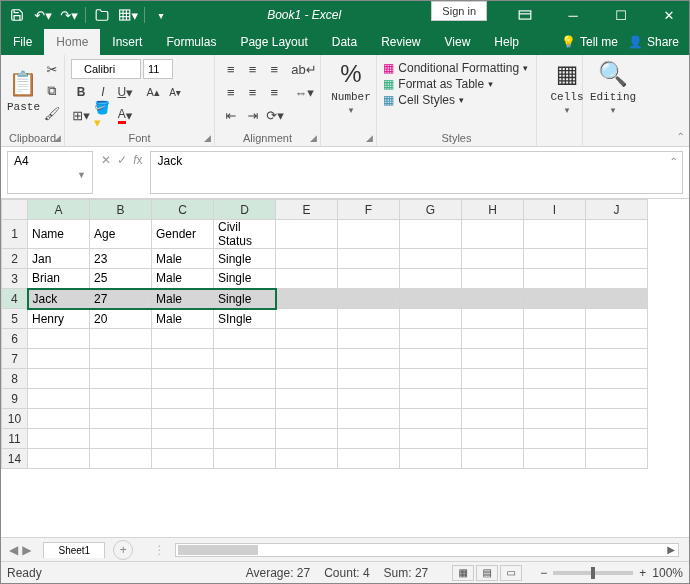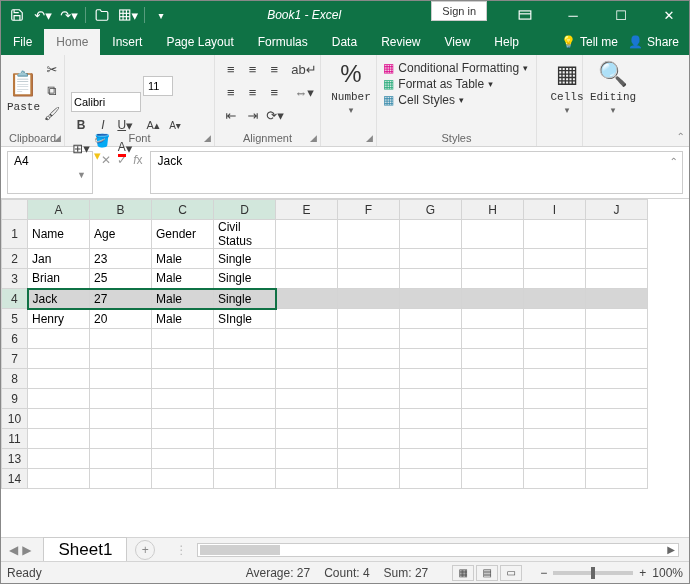--- a/index.html
+++ b/index.html
@@ -19,21 +19,21 @@
 .tab.active{background:#f3f3f3;color:#737373;}
 .rightcmds{margin-left:auto;display:flex;align-items:center;gap:10px;padding-right:10px;}
 .rightcmds span{display:flex;align-items:center;gap:4px;}
 
 .ribbon{height:92px;background:#f3f3f3;border-bottom:1px solid #d4d4d4;display:flex;position:relative;}
 .group{border-right:1px solid #e1e1e1;padding:4px 6px 0 6px;display:flex;flex-direction:column;position:relative;}
 .group-label{text-align:center;font-size:11px;color:#666;position:absolute;bottom:2px;left:0;right:0;}
 .dlaunch{position:absolute;right:3px;bottom:3px;font-size:9px;color:#888;}
 .rowh{display:flex;align-items:center;gap:2px;}
 .ricon{width:20px;height:20px;display:flex;align-items:center;justify-content:center;color:#444;font-size:13px;border:1px solid transparent;}
-.fontname{width:70px;height:20px;border:1px solid #c5c5c5;background:#fff;padding:0 2px;font-size:11px;margin-top:33px;}
+.fontname{width:70px;height:20px;border:1px solid #c5c5c5;background:#fff;padding:0 12px;font-size:11px;}
 .fontsize{width:30px;height:20px;border:1px solid #c5c5c5;background:#fff;padding:0 4px;font-size:11px;}
 .bigbtn{display:flex;flex-direction:column;align-items:center;justify-content:center;width:48px;gap:2px;color:#333;}
 .bigbtn .bigicon{font-size:24px;height:30px;display:flex;align-items:center;}
 .bigbtn .lbl{font-size:11px;font-family:Liberation Mono, monospace;}
 .styleslist{display:flex;flex-direction:column;gap:2px;padding-top:2px;}
 .styleitem{display:flex;align-items:center;gap:4px;font-size:11px;color:#333;white-space:nowrap;}
 .collapse-arrow{position:absolute;right:4px;bottom:4px;font-size:10px;color:#888;}
 
 .fbar{height:52px;background:#fff;border-bottom:1px solid #d4d4d4;display:flex;}
 .namebox{width:86px;border:1px solid #ccc;margin:4px 0 4px 6px;padding:2px 6px;background:#fff;display:flex;align-items:flex-start;flex-direction:column;}
@@ -51,21 +51,21 @@
 .grid thead th.corner{width:26px;background:#f0f0f0;}
 .grid tbody th{background:#f0f0f0;color:#333;text-align:center;width:26px;}
 .grid td{padding:0 4px;text-align:left;width:62px;background:#fff;}
 .grid td.num{text-align:left;}
 .grid tr.sel td{background:#d6d6d6;}
 .grid tr.sel th{background:#d2e7dc;}
 .grid thead th.selh{background:#d2e7dc;}
 
 .sheettabs{height:24px;border-top:1px solid #d4d4d4;display:flex;align-items:center;background:#f3f3f3;}
 .navset{display:flex;gap:4px;padding:0 8px;color:#888;}
-.stab{background:#fff;border:1px solid #ccc;border-bottom:none;padding:2px 14px;font-size:17px;margin-left:4px;}
+.stab{background:#fff;border:1px solid #ccc;border-bottom:none;padding:2px 14px;font-size:10px;margin-left:4px;}
 .addtab{width:20px;height:20px;border:1px solid #ccc;border-radius:50%;display:flex;align-items:center;justify-content:center;margin-left:8px;color:#888;font-size:12px;}
 .hscroll{flex:1;margin:0 10px;height:14px;border:1px solid #ccc;background:#fff;display:flex;align-items:center;position:relative;}
 .hscroll .thumb{position:absolute;left:2px;width:80px;top:1px;bottom:1px;background:#cfcfcf;}
 .hscroll .arr{width:14px;text-align:center;color:#666;font-size:10px;}
 .hscroll .arr.right{margin-left:auto;}
 
 .status{height:22px;background:#f3f3f3;border-top:1px solid #d4d4d4;display:flex;align-items:center;font-size:11px;color:#444;padding:0 6px;gap:14px;}
 .status .views{display:flex;gap:2px;margin-left:10px;}
 .status .views .v{width:22px;height:16px;border:1px solid #ccc;display:flex;align-items:center;justify-content:center;font-size:10px;}
 .zoom{display:flex;align-items:center;gap:6px;margin-left:4px;}
@@ -117,22 +117,22 @@
     <div class="wbtn">─</div>
     <div class="wbtn">☐</div>
     <div class="wbtn">✕</div>
   </div>
 </div>
 
 <div class="tabs">
   <div class="tab">File</div>
   <div class="tab active">Home</div>
   <div class="tab">Insert</div>
+  <div class="tab">Formulas</div>
   <div class="tab">Page Layout</div>
-  <div class="tab">Formulas</div>
   <div class="tab">Data</div>
   <div class="tab">Review</div>
   <div class="tab">View</div>
   <div class="tab">Help</div>
   <div class="rightcmds">
     <span>💡 <span>Tell me</span></span>
     <span>👤 <span>Share</span></span>
   </div>
 </div>
 
@@ -425,33 +425,20 @@
             <td></td>
             <td></td>
             <td></td>
             <td></td>
             <td></td>
             <td></td>
             <td></td>
             <td></td>
           </tr>
           <tr>
-            <th>13</th>
-            <td></td>
-            <td></td>
-            <td></td>
-            <td></td>
-            <td></td>
-            <td></td>
-            <td></td>
-            <td></td>
-            <td></td>
-            <td></td>
-          </tr>
-          <tr>
             <th>14</th>
             <td></td>
             <td></td>
             <td></td>
             <td></td>
             <td></td>
             <td></td>
             <td></td>
             <td></td>
             <td></td>

